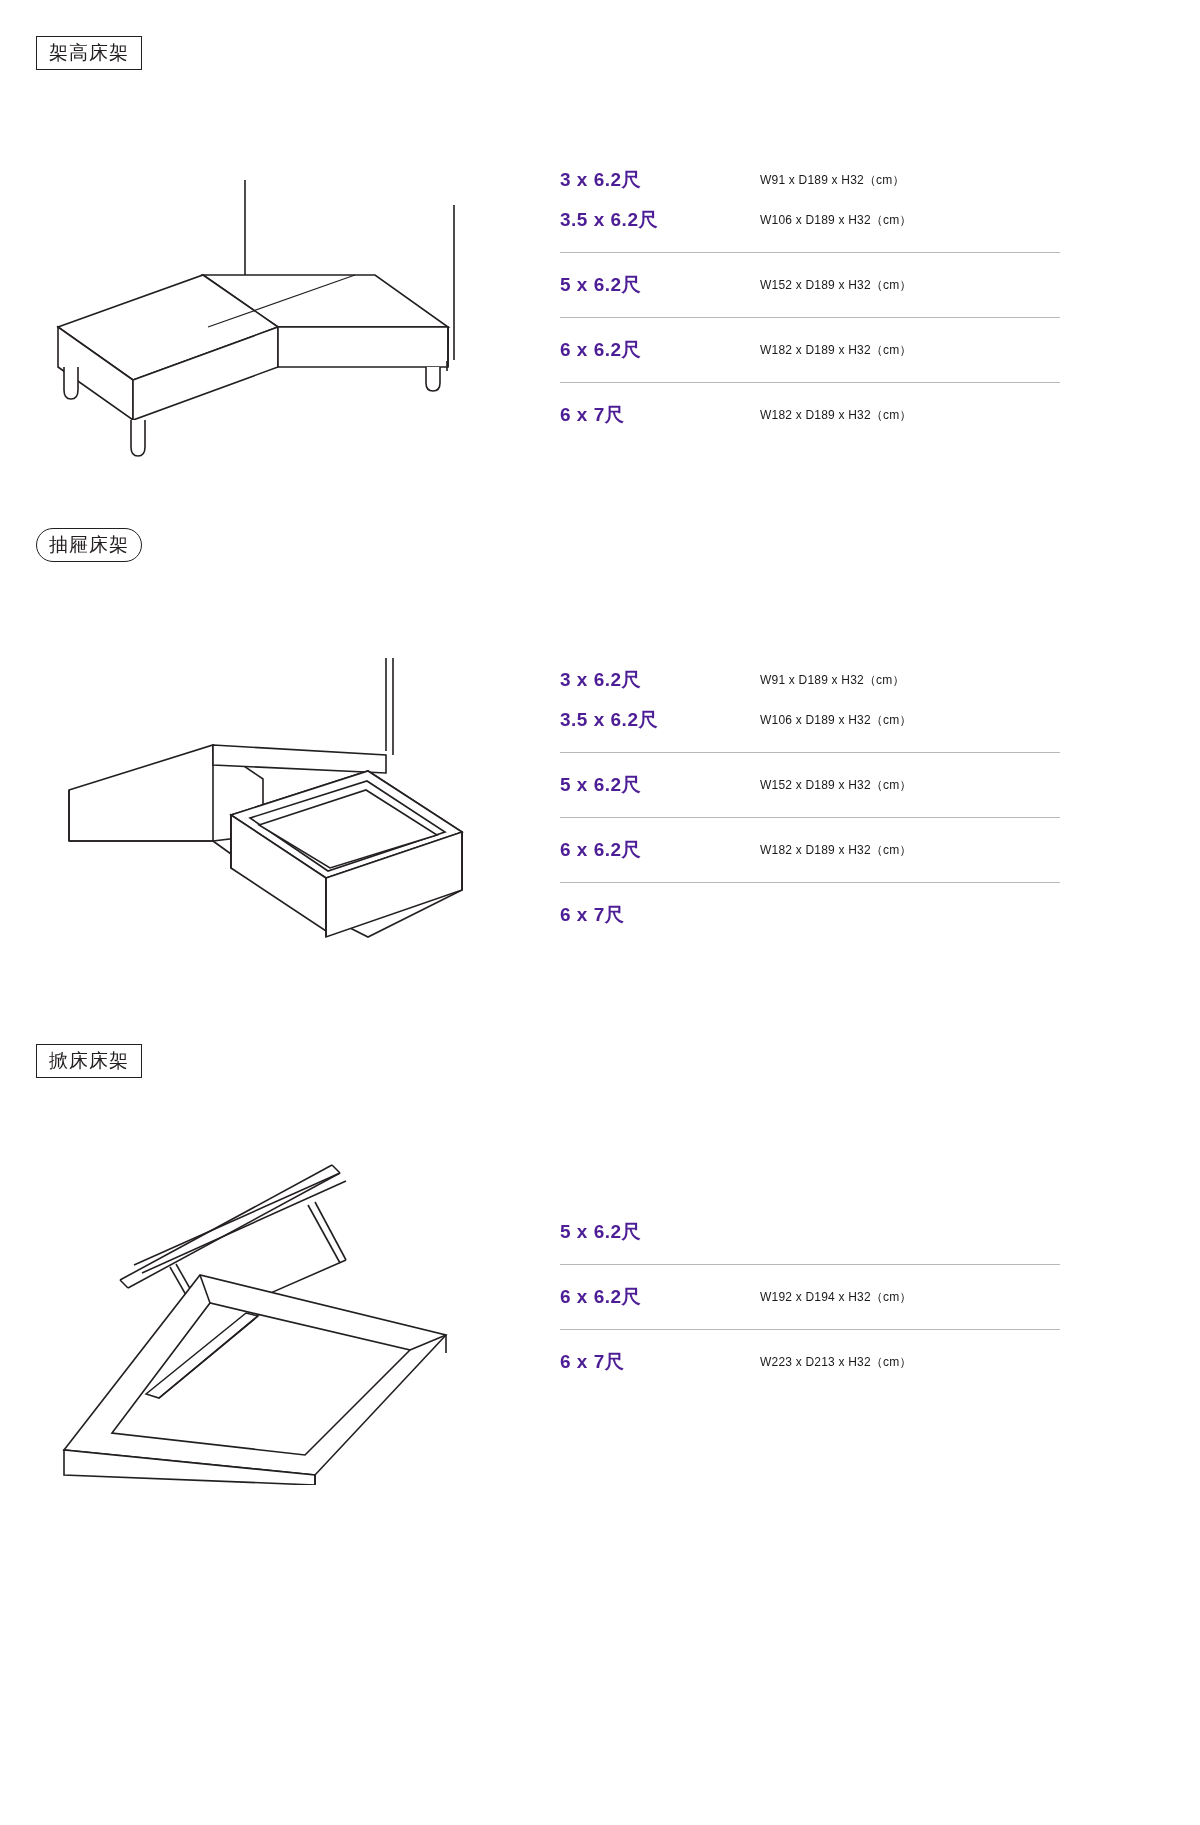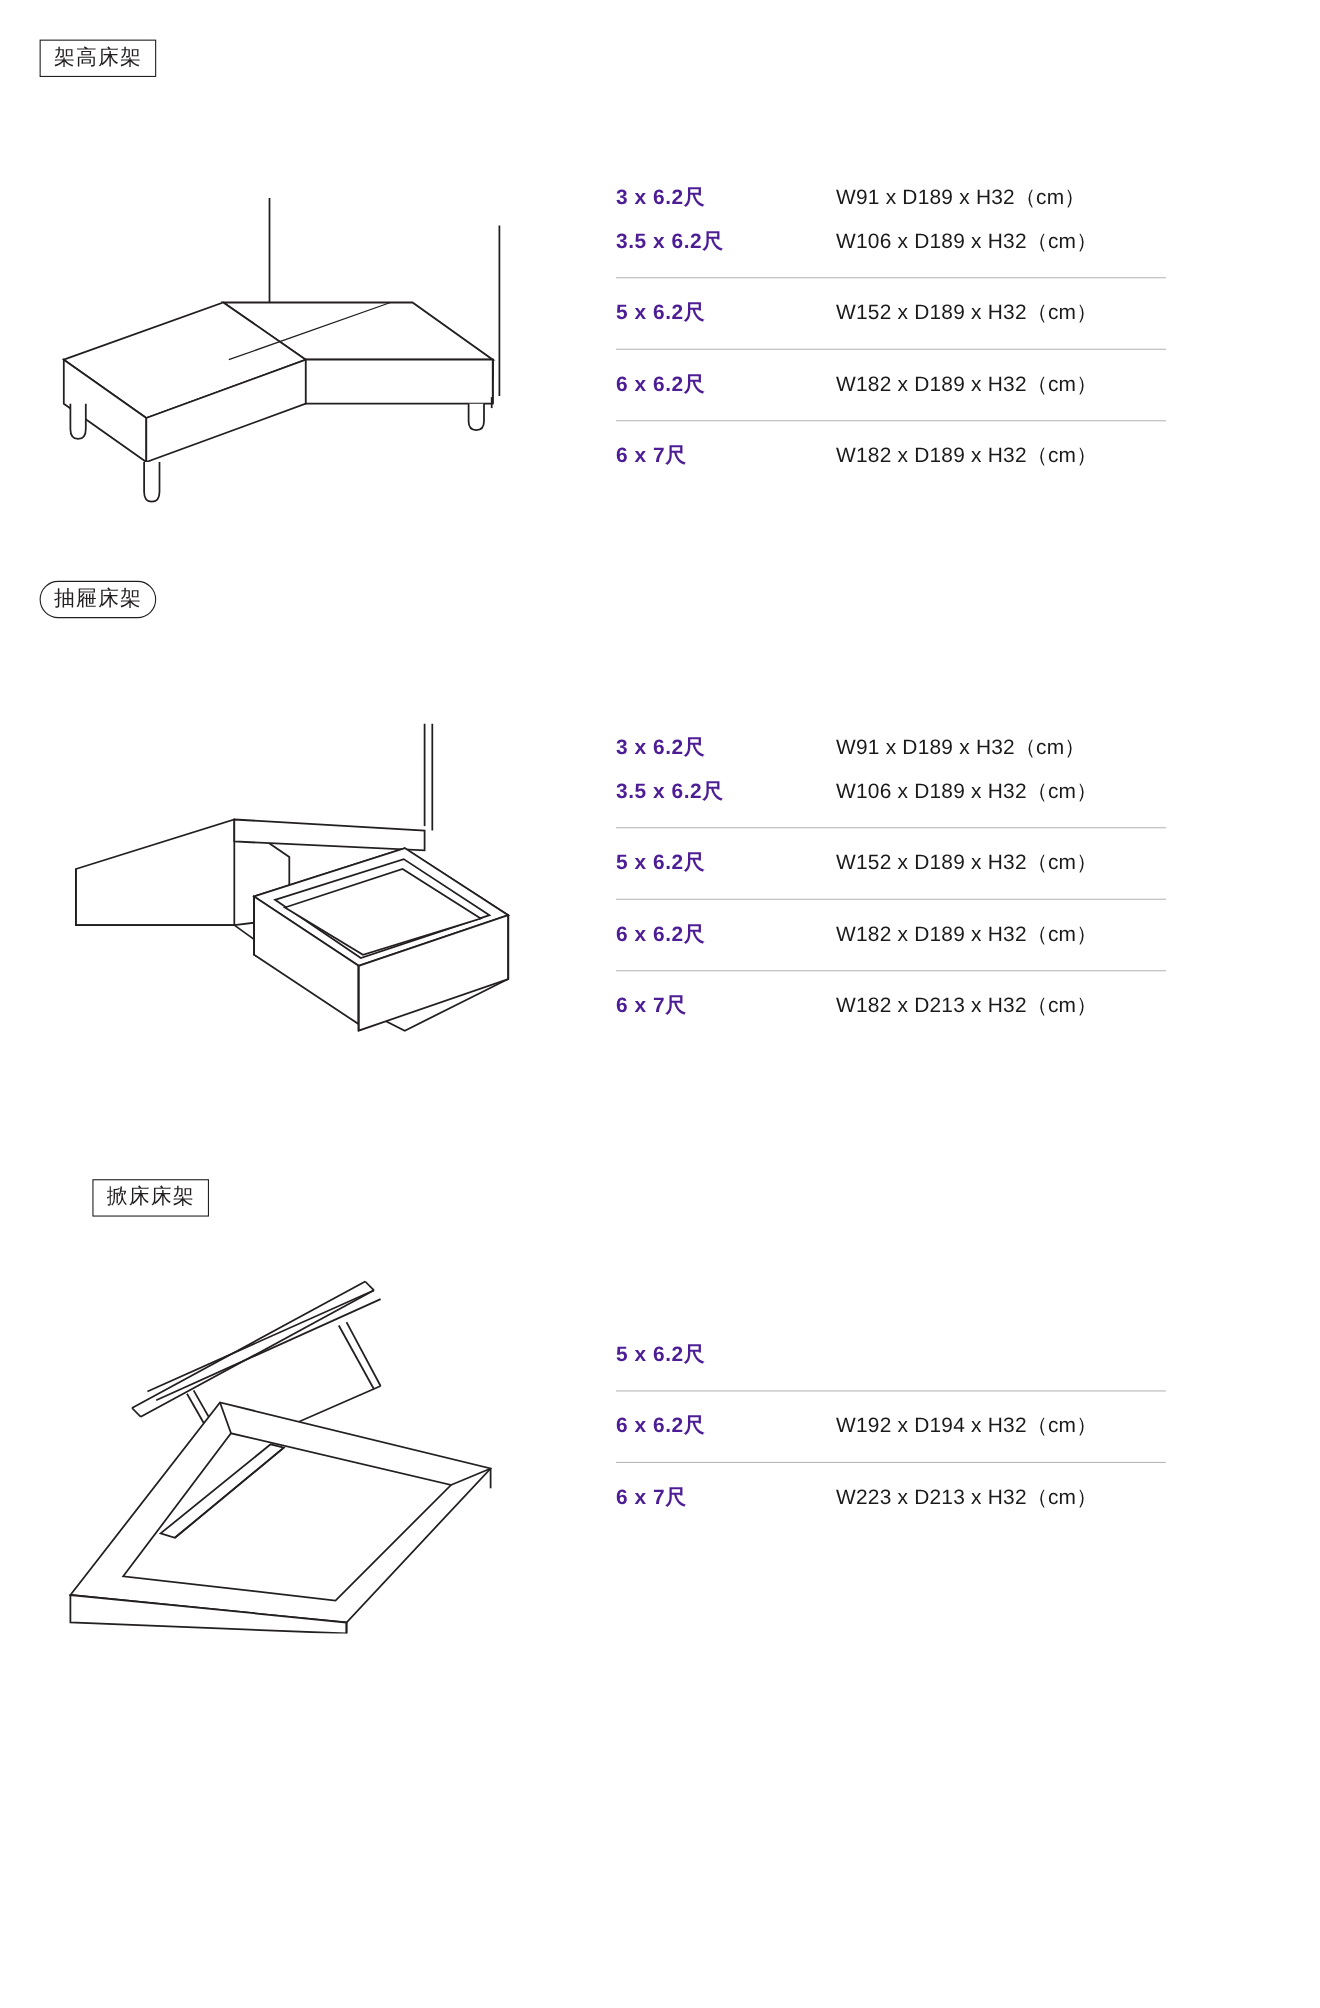--- a/index.html
+++ b/index.html
@@ -60,21 +60,21 @@
   .spec-size {
     width: 200px;
     font-size: 19px;
     font-weight: bold;
     letter-spacing: 0.5px;
     color: #4c1d95;
     line-height: 40px;
   }
   .spec-dim {
     flex: 1;
-    font-size: 19px;
+    font-size: 12px;
     letter-spacing: 0.2px;
     color: #1a1a1a;
     line-height: 40px;
     white-space: nowrap;
   }
 
   
   .illo {
     position: absolute;
   }
@@ -199,26 +199,25 @@
     </div>
     <div class="spec-group">
       <div class="spec-row">
         <div class="spec-size">6 x 6.2尺</div>
         <div class="spec-dim">W182 x D189 x H32（cm）</div>
       </div>
     </div>
     <div class="spec-group last">
       <div class="spec-row">
         <div class="spec-size">6 x 7尺</div>
-        <div class="spec-dim">W182 x D213 x H32（cm）</div>
-      </div>
-    </div>
-  </div>
-
-  <div class="section-label" style="left:36px; top:1072px;margin-left:48px;">掀床床架</div>
+      </div>
+    </div>
+  </div>
+
+  <div class="section-label" style="left:36px; top:1044px;">掀床床架</div>
 
   <div class="illo" style="left:50px; top:1145px;">
     <svg width="440" height="340" viewBox="0 0 440 340" fill="none" stroke="#231f20" stroke-width="1.6">
 
       <line x1="70" y1="135" x2="282" y2="20"></line>
       <line x1="78" y1="143" x2="290" y2="28"></line>
       <line x1="70" y1="135" x2="78" y2="143"></line>
       <line x1="282" y1="20" x2="290" y2="28"></line>
 
       <line x1="84" y1="120" x2="290" y2="28"></line>

